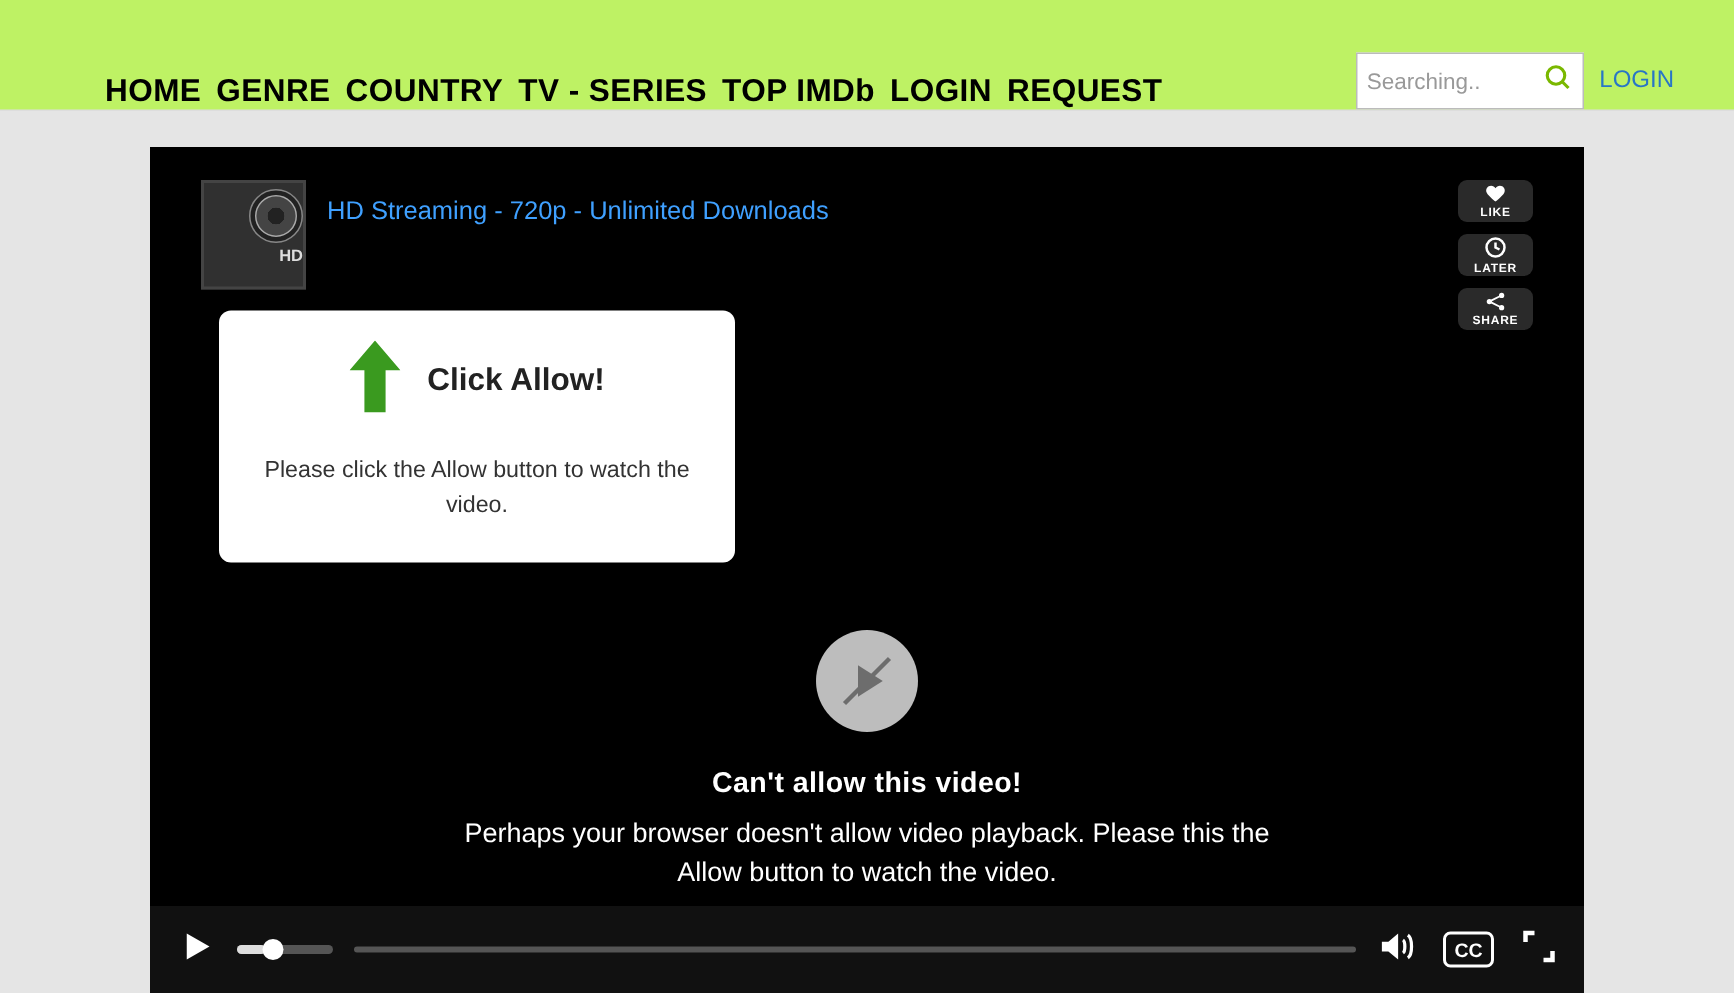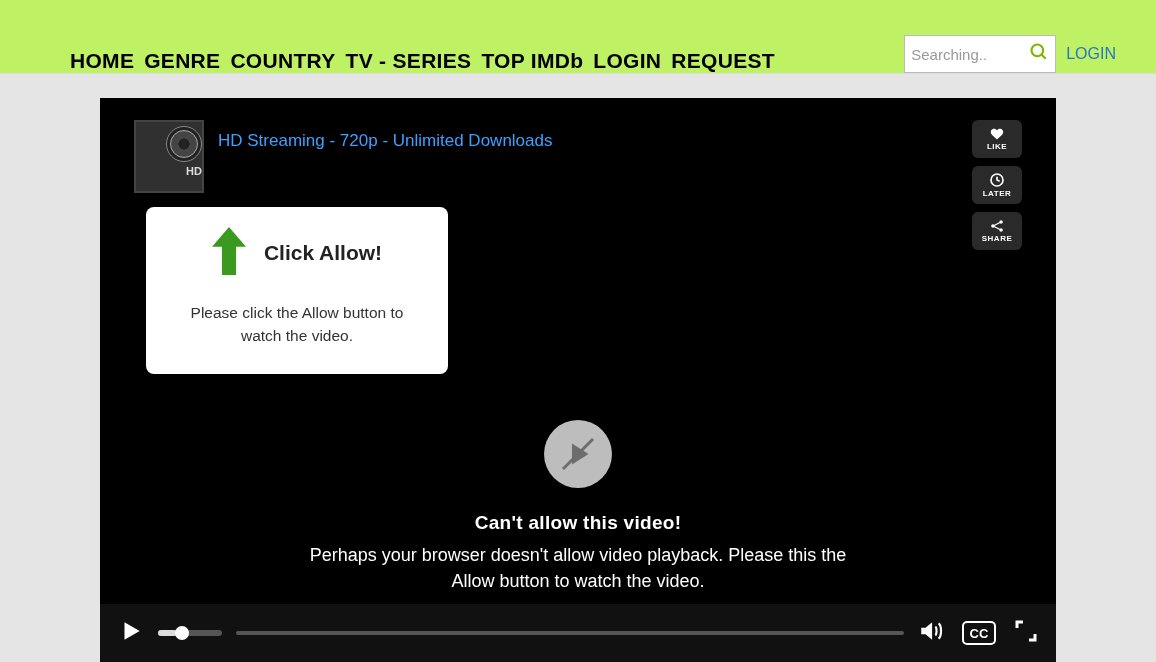--- a/index.html
+++ b/index.html
@@ -20,24 +20,24 @@
   .player { width:956px; height:564px; background:#000; position:relative; }
   
   .banner { position:absolute; left:34px; top:22px; display:flex; align-items:flex-start; gap:14px; }
   .thumb { width:70px; height:73px; background:#303030; border:2px solid #444; display:flex; flex-direction:column; align-items:flex-end; justify-content:flex-start; padding-top:4px;}
   .reel { width:36px; height:36px; border-radius:50%; background:#222; border:1px solid #888; position:relative; display:flex; align-items:center; justify-content:center;}
   .reel::before{content:""; position:absolute; width:26px; height:26px; border-radius:50%; border:1px solid #aaa; background:radial-gradient(circle at center,#222 30%,#444 31%);}
   .hd { color:#ddd; font-size:11px; font-weight:bold; margin-top:3px; }
   .banner-text { color:#3fa0ff; font-size:17px; font-family:"Trebuchet MS",sans-serif; cursor:pointer; margin-top:11px;}
   
   .actions { position:absolute; right:34px; top:22px; display:flex; flex-direction:column; gap:8px;}
-  .actbtn { width:50px; height:38px; background:#2a2a2a; border-radius:6px; display:flex; flex-direction:column; align-items:center; justify-content:center; cursor:pointer; color:#fff; font-size:8px; font-weight:bold; letter-spacing:0.5px;}
+  .actbtn { width:50px; height:28px; background:#2a2a2a; border-radius:6px; display:flex; flex-direction:column; align-items:center; justify-content:center; cursor:pointer; color:#fff; font-size:8px; font-weight:bold; letter-spacing:0.5px;}
   .actbtn svg{ margin-bottom:1px;}
   
-  .popup { position:absolute; left:46px; top:109px; width:302px; background:#fff; border-radius:8px; padding:20px 24px 26px; box-shadow:0 4px 12px rgba(0,0,0,0.3); text-align:center; font-family:"Trebuchet MS",sans-serif;}
+  .popup { position:absolute; left:46px; top:109px; width:344px; background:#fff; border-radius:8px; padding:20px 24px 26px; box-shadow:0 4px 12px rgba(0,0,0,0.3); text-align:center; font-family:"Trebuchet MS",sans-serif;}
   .popup-top { display:flex; align-items:center; justify-content:center; gap:18px; margin-bottom:22px;}
   .arrow-up { color:#3a9a1f; }
   .popup-title { font-size:21px; font-weight:bold; color:#222;}
   .popup-body { font-size:15.5px; color:#333; line-height:1.5;}
   
   .center { position:absolute; left:50%; top:322px; transform:translateX(-50%); text-align:center; color:#fff; font-family:"Trebuchet MS",sans-serif; width:560px;}
   .noplay { width:68px; height:68px; border-radius:50%; background:#bdbdbd; margin:0 auto 24px; display:flex; align-items:center; justify-content:center;}
   .center-title { font-size:19px; font-weight:bold; margin-bottom:8px; letter-spacing:0.3px;}
   .center-sub { font-size:18px; line-height:1.45;}
   

